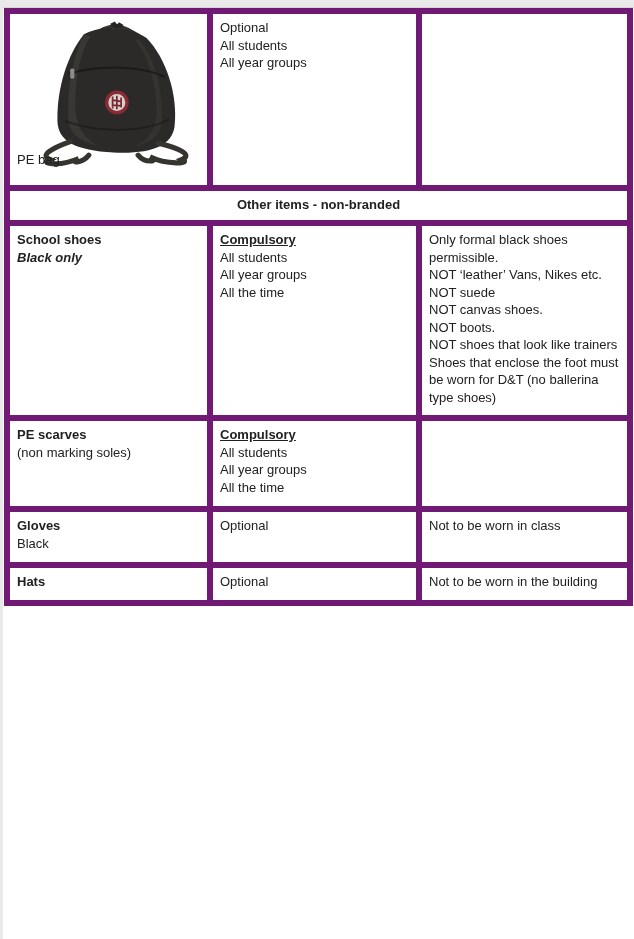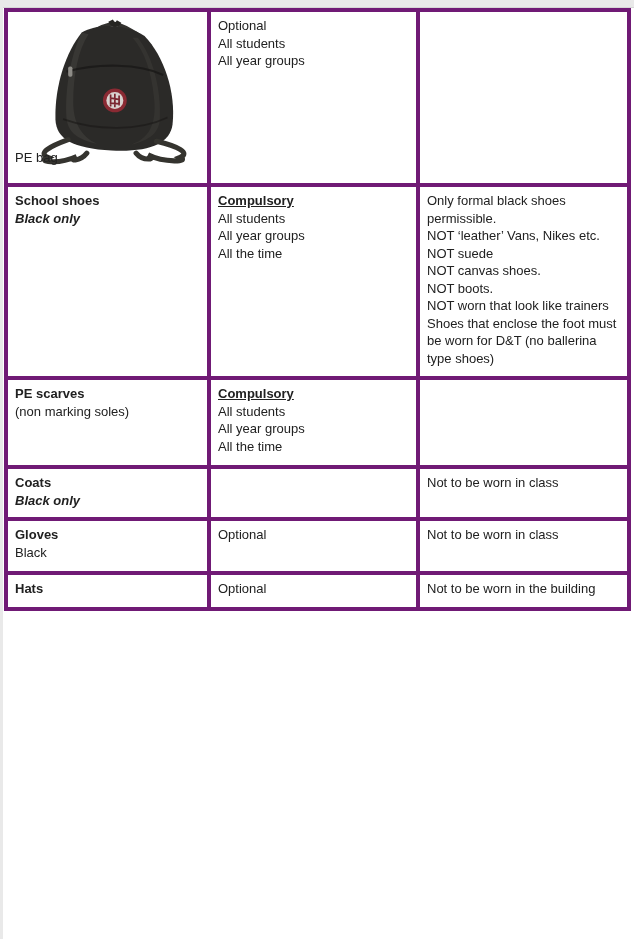--- a/index.html
+++ b/index.html
@@ -14,21 +14,21 @@
   .band-top{position:absolute;top:0;left:0;width:634px;height:7px;background:#e9e9e9;border-bottom:1px solid #d6d6d6;}
   .band-left{position:absolute;top:0;left:0;width:3px;height:939px;background:#e9e9e9;}
   table.uniform{
     position:absolute;left:4px;top:8px;
     width:623px;
     border-collapse:collapse;
     table-layout:fixed;
     border:3px solid #000;
   }
   td{
-    border:4px solid #701a75;
+    border:6px solid #701a75;
     vertical-align:top;
     padding:5px 7px 4px 7px;
     font-size:13px;
     line-height:17.5px;
     overflow:hidden;
     margin-left:12px;
   }
   col.c1{width:203px;}
   col.c2{width:209px;}
   col.c3{width:211px;}
@@ -97,20 +97,23 @@
     <td>
       <div>Optional</div>
       <div class="mline">
             <div>All students</div>
             <div>All year groups</div>
           </div>
     </td>
     <td></td>
   </tr>
 
+  <tr class="r-header">
+    <td colspan="3">Other items - non-branded</td>
+  </tr>
 
   <tr class="r-shoes">
     <td>
       <div class="b">School shoes</div>
       <div class="bi">Black only</div>
     </td>
     <td>
       <div class="lead-compulsory">Compulsory</div>
       <div class="mline">
             <div>All students</div>
@@ -118,21 +121,21 @@
             <div>All the time</div>
           </div>
     </td>
     <td>
       <div class="mline">
             <div>Only formal black shoes permissible.</div>
             <div>NOT ‘leather’ Vans, Nikes etc.</div>
             <div>NOT suede</div>
             <div>NOT canvas shoes.</div>
             <div>NOT boots.</div>
-            <div>NOT worn that look like trainers</div>
+            <div>NOT shoes that look like trainers</div>
             <div>Shoes that enclose the foot must be worn for D&amp;T (no ballerina type shoes)</div>
           </div>
     </td>
   </tr>
 
   <tr class="r-train">
     <td>
       <div class="b">PE scarves</div>
       <div>(non marking soles)</div>
     </td>
@@ -142,34 +145,20 @@
             <div>All students</div>
             <div>All year groups</div>
             <div>All the time</div>
           </div>
     </td>
     <td></td>
   </tr>
 
 
 
-  <tr class="r-coats">
-    <td>
-      <div class="b">Coats</div>
-      <div class="bi">Black only</div>
-    </td>
-    <td>
-      <div></div>
-    </td>
-    <td>
-      <div class="mline">
-            <div>Not to be worn in class</div>
-          </div>
-    </td>
-  </tr>
 
   <tr class="r-gloves">
     <td>
       <div class="b">Gloves</div>
       <div>Black</div>
     </td>
     <td>
       <div>Optional</div>
     </td>
     <td>

